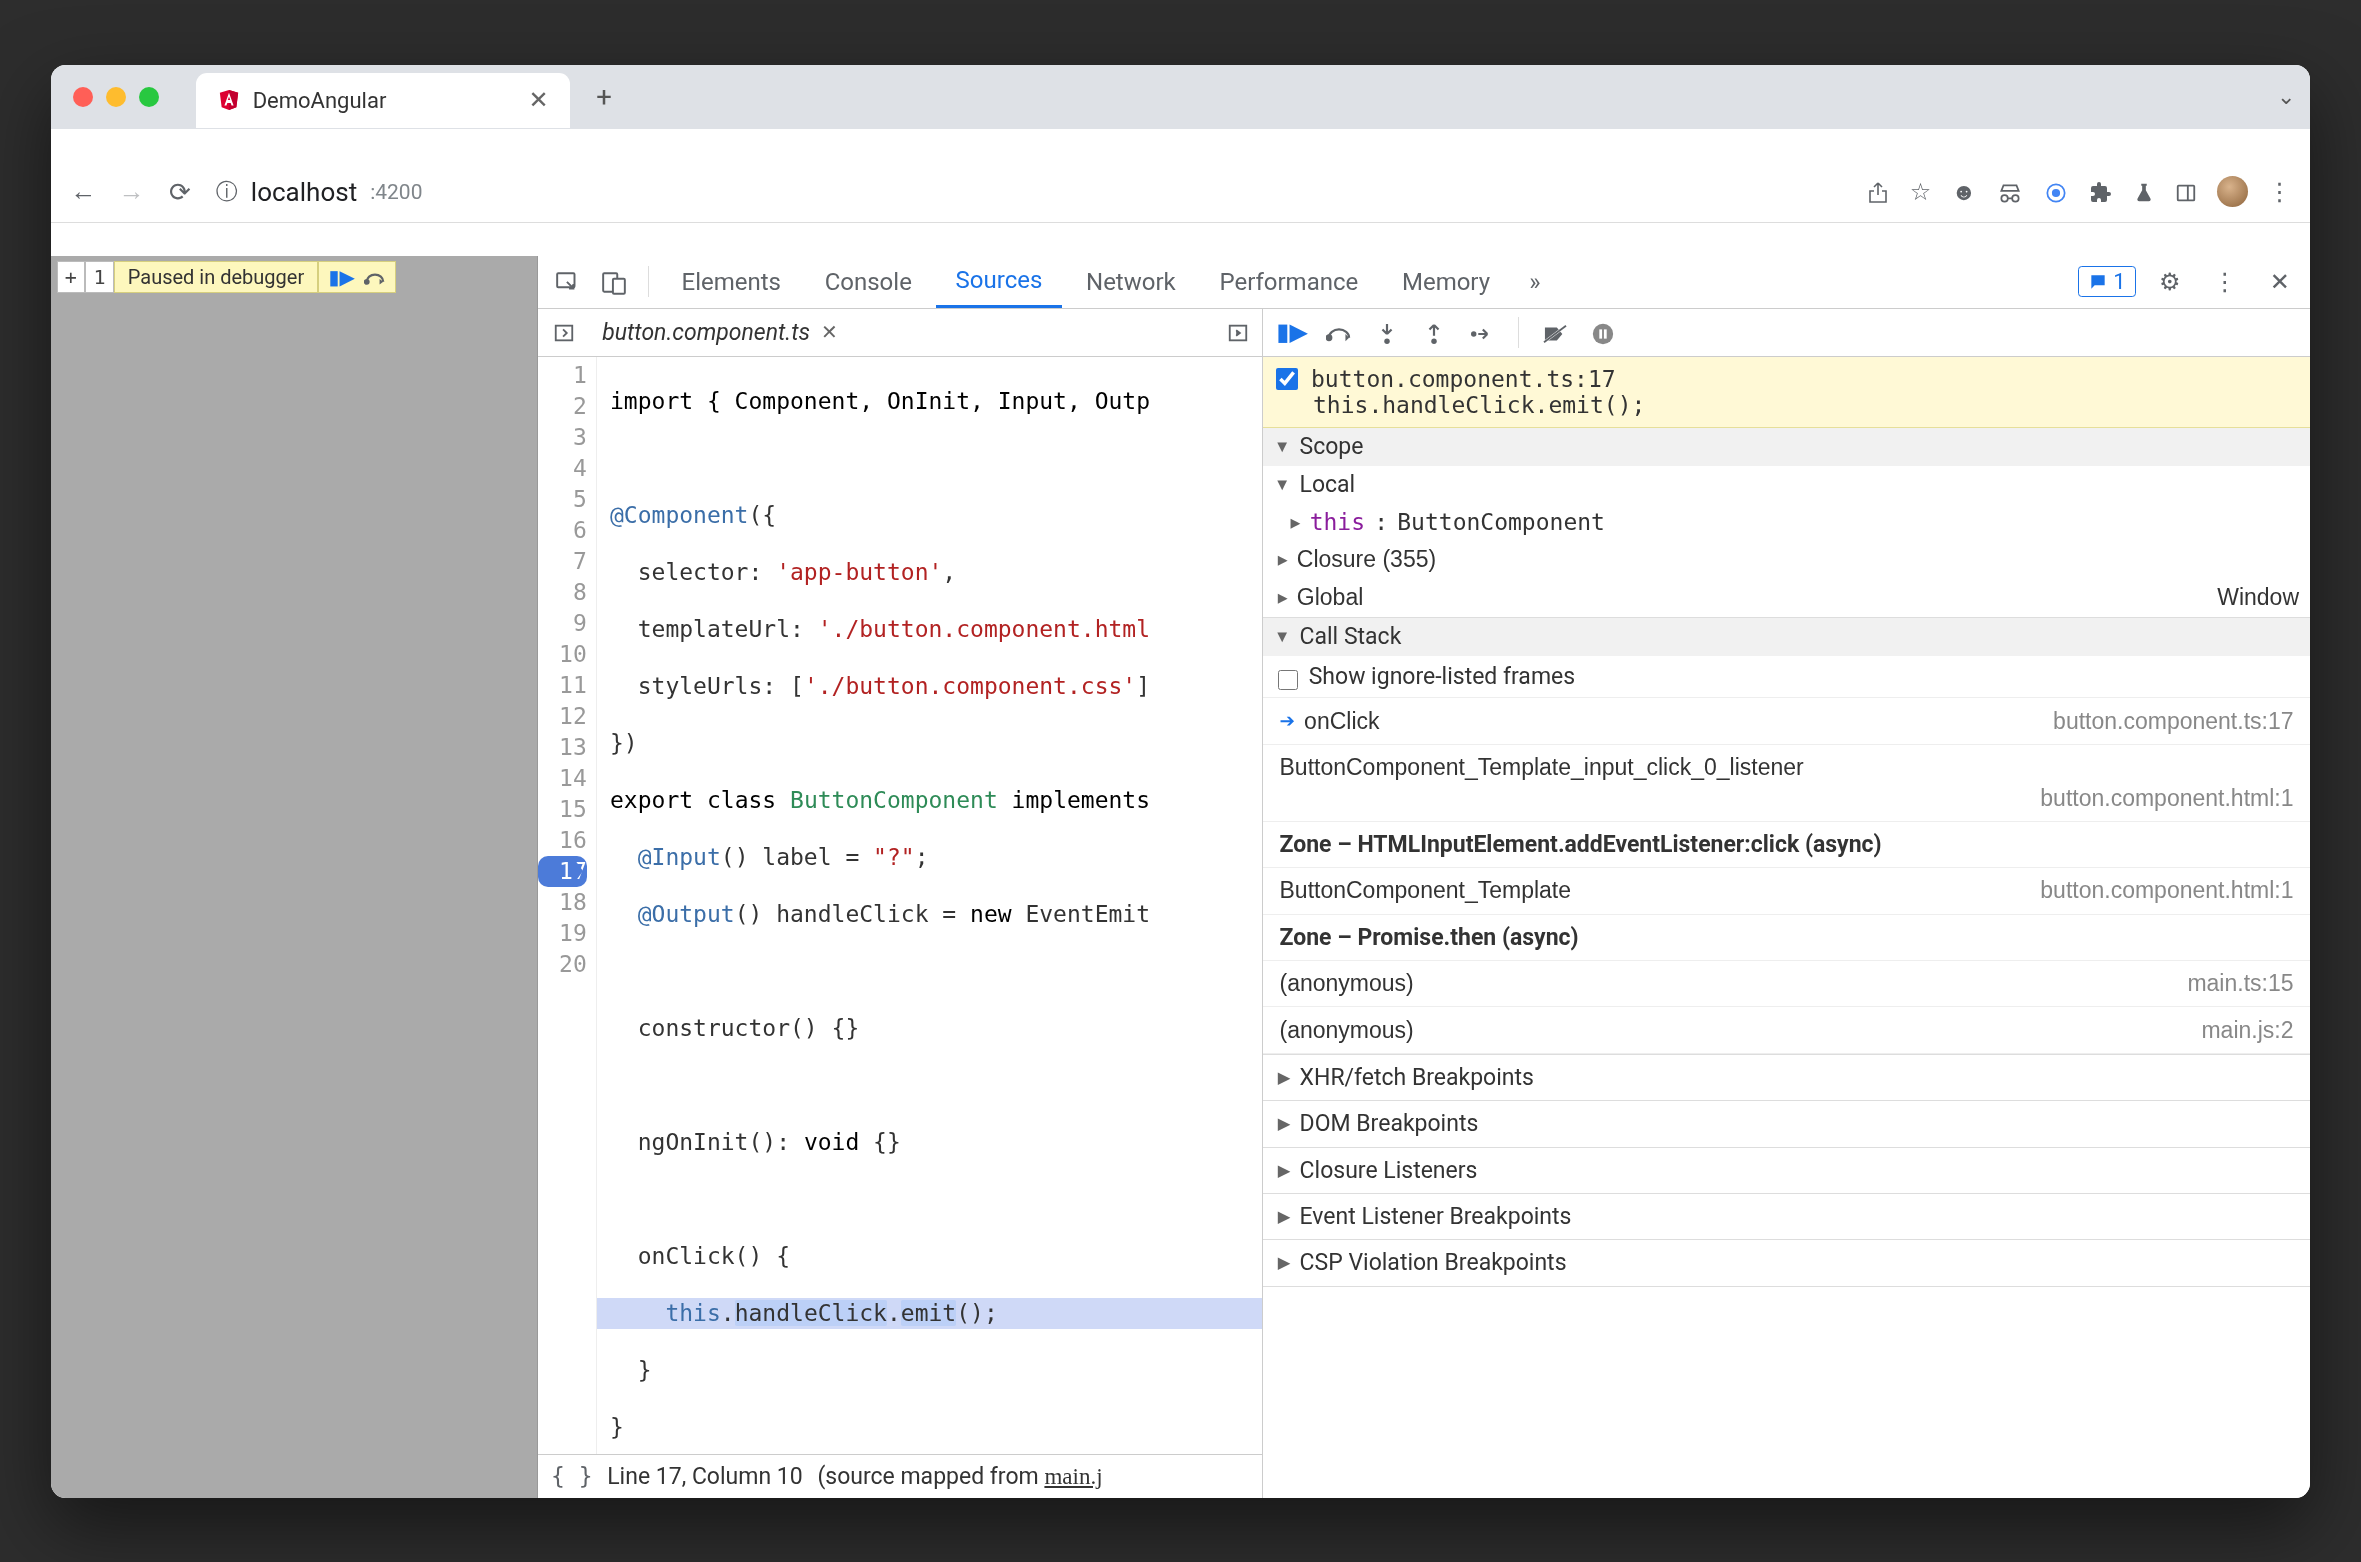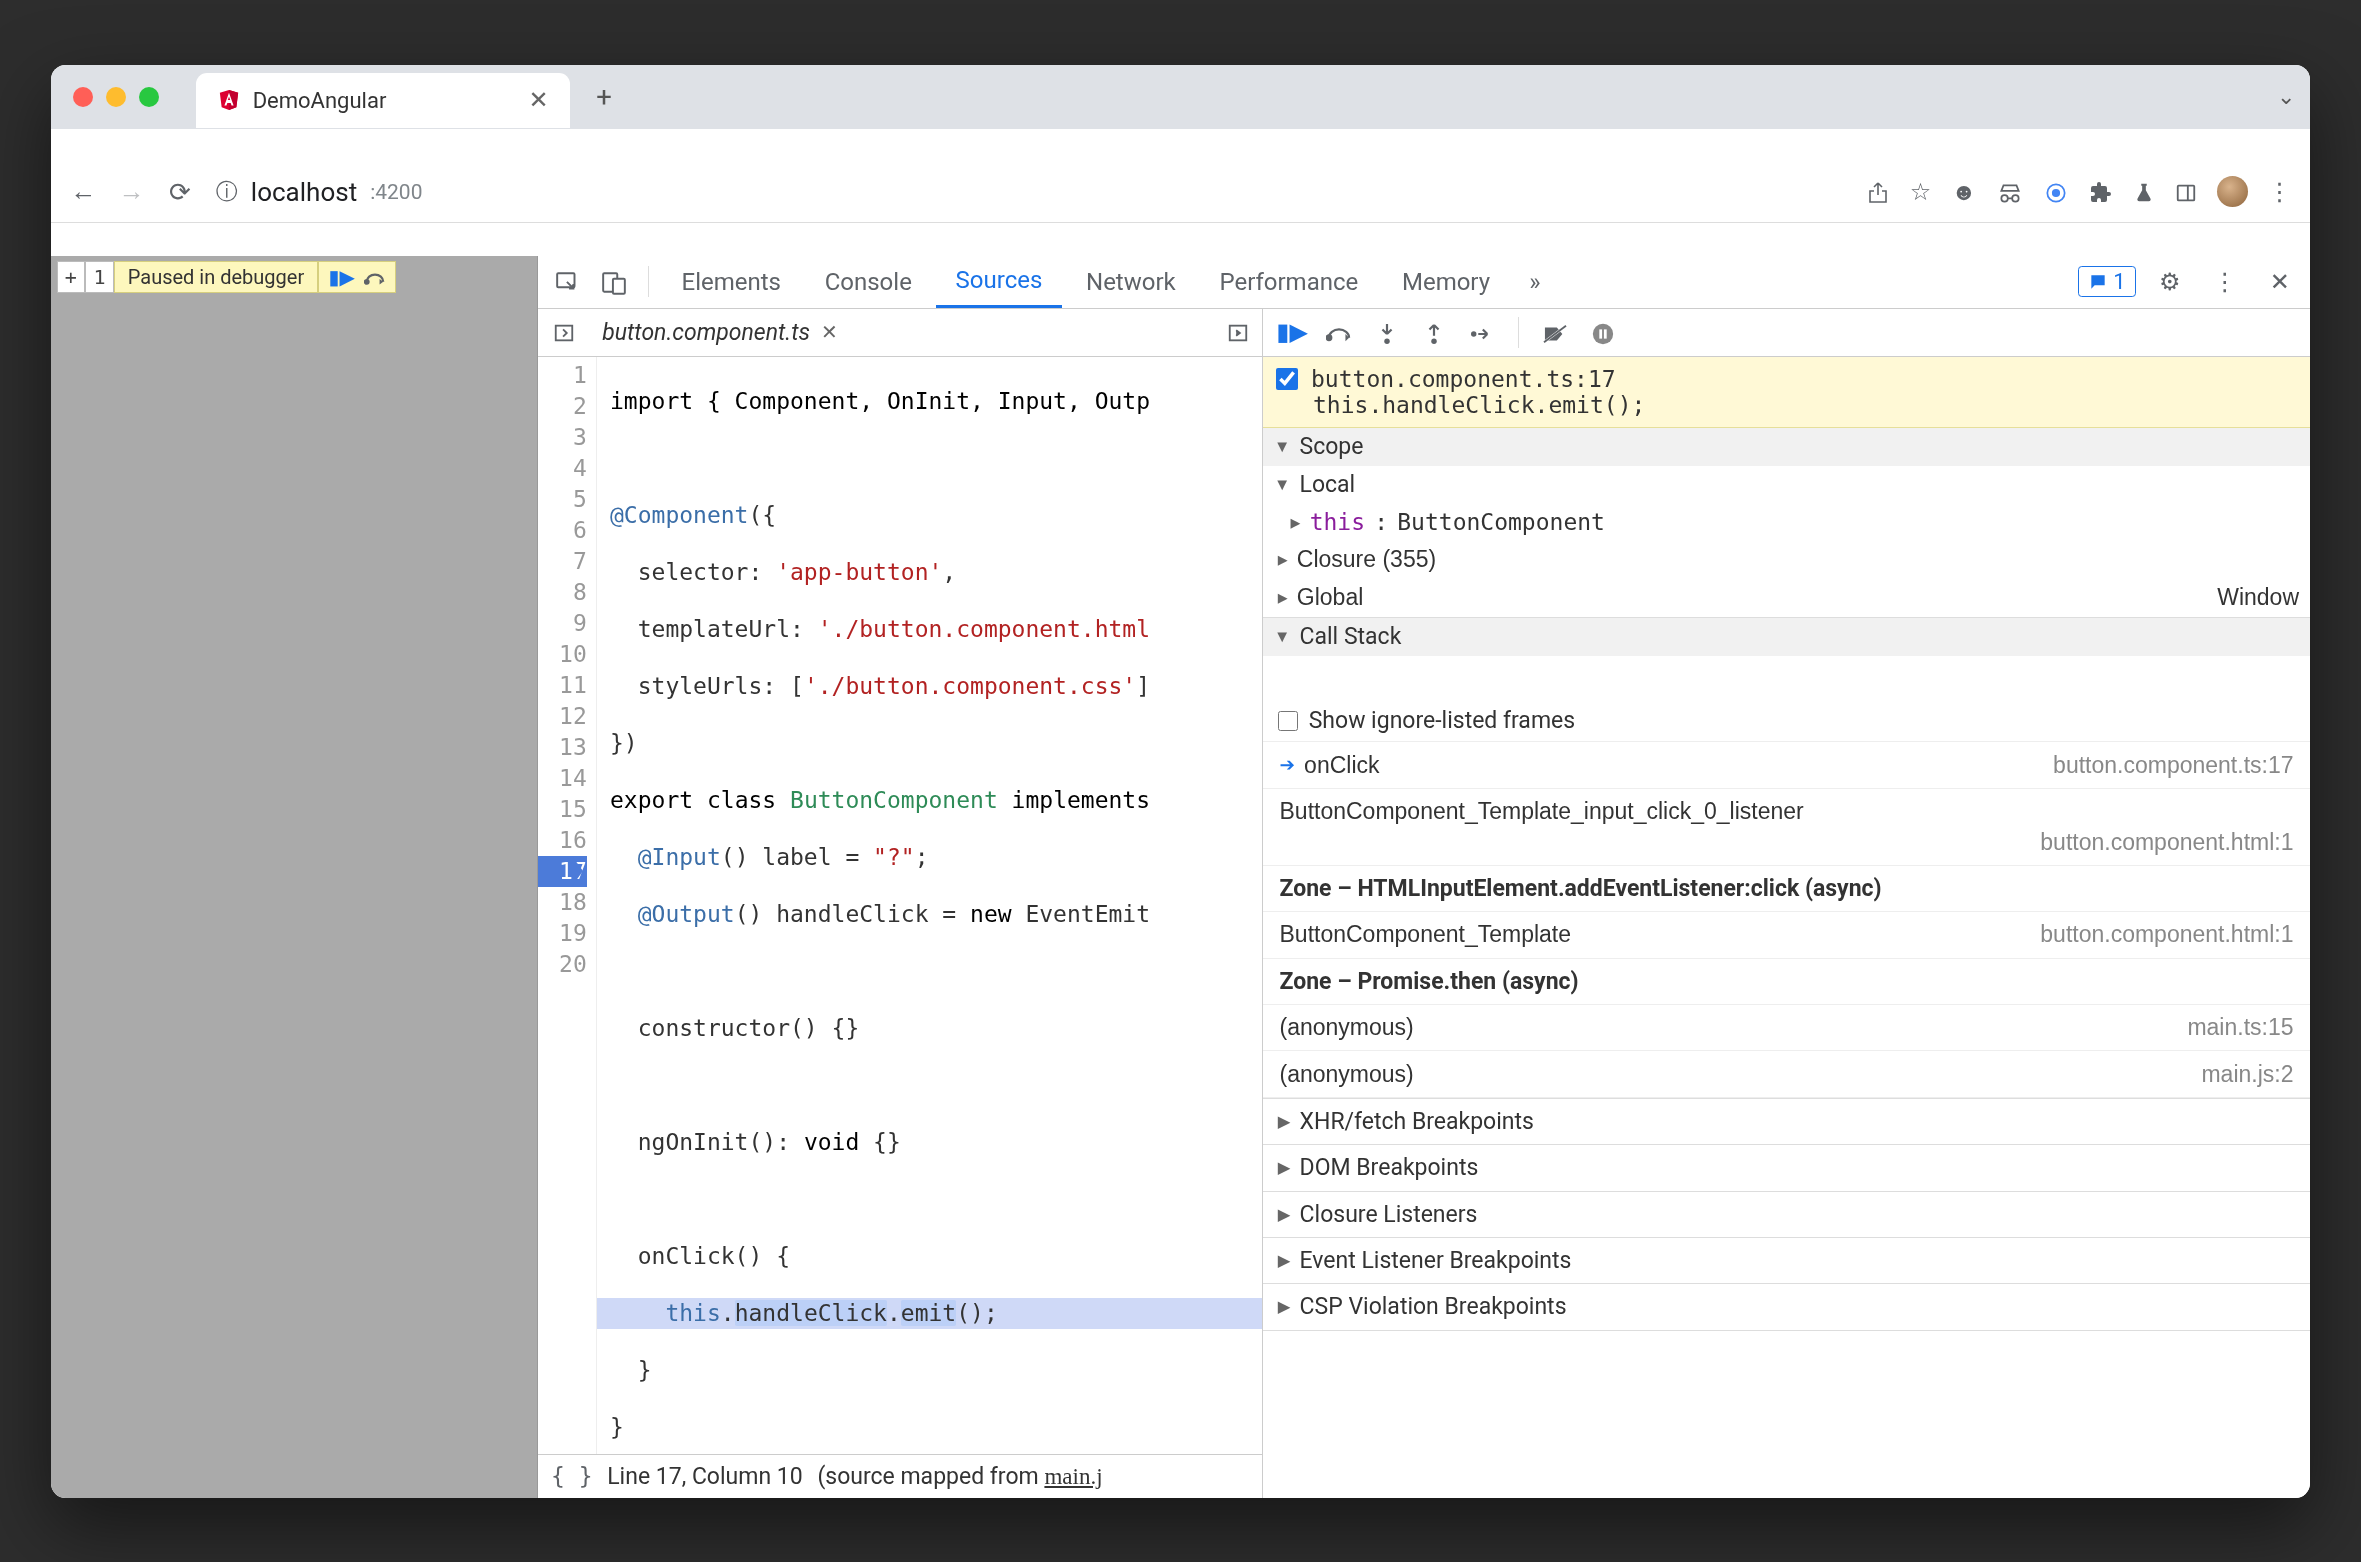--- a/index.html
+++ b/index.html
@@ -91,21 +91,21 @@
   .file-tabs {
     height:48px; border-bottom:0.9px solid #ccc; display:flex; align-items:center; padding:0 7.3px; gap:7.3px;
   }
   .nav-pane { font-size:20px; color:#5f6368; padding:0 7.3px;}
   .file-tab { display:flex;align-items:center;gap:11px; font-size:23px; padding:0 13px; font-style:italic; color:#333;}
   .file-close { font-size:20px; color:#666; font-style:normal;}
   .run-snip { margin-left:auto; color:#5f6368; font-size:20px; padding-right:5.5px;}
   .code-area { flex:1; display:flex; font-family: Menlo, Consolas, monospace; font-size:23px; overflow:hidden; background:#fff; }
   .gutter { width:59px; background:#fff; text-align:right; color:#999; padding:3.7px 9.2px 0 0; border-right:0.9px solid #eee; }
   .gutter div { height:31px; line-height:31px; }
-  .gutter .bp { background:#4c7bd9; color:#fff; position:relative; }
+  .gutter .bp { background:#4c7bd9; color:#fff; position:relative;border-radius:10px; }
   .gutter .bp::after { content:""; position:absolute; right:-11px; top:0; border:15.6px solid transparent; border-left:11px solid #4c7bd9; }
   .code { flex:1; padding:3.7px 0 0 13px; white-space:pre; overflow:hidden; }
   .code .ln { height:31px; line-height:31px; }
   .hl-line { background:#cfd9f7; padding-left:13px; margin-left:-13px; }
   .tok-kw { color:#000000; }
   .tok-str { color:#b22222; }
   .tok-type { color:#2e8b57; }
   .tok-fn { color:#3b6ea8; }
   .tok-this { color:#3b6ea8; }
   .tok-prop-box { background:#bcd0f7; border-radius:1.8px; }
@@ -132,21 +132,21 @@
   .sect-row { padding:5.5px 11px 5.5px 27.5px; display:flex; align-items:center; gap:9.2px; font-family:Menlo,monospace; }
   .sect-row .kv-k { color:#8a1d9c; }
   .sect-row.global { justify-content:space-between; }
   .callstack .cs-row { padding:9.2px 16.5px; display:flex; justify-content:space-between; align-items:flex-start; border-bottom:0.9px solid #eee; font-family:-apple-system,sans-serif;}
   .cs-row .name { display:flex;align-items:center;gap:9.2px; }
   .cs-row .arrow { color:#1a73e8; font-size:18.4px; }
   .cs-row .loc { color:#888; font-size:23px; text-align:right;}
   .cs-row.long { flex-direction:column; gap:3.7px; }
   .cs-row.long .loc { align-self:flex-end;}
   .cs-zone { font-weight:bold; padding:9.2px 16.5px; border-bottom:0.9px solid #eee; }
-  .show-ign { display:flex;align-items:center;gap:11px;padding:7.3px 14.7px;border-bottom:0.9px solid #eee;margin-top:44px;}
+  .show-ign { display:flex;align-items:flex-end;gap:11px;padding:7.3px 14.7px;border-bottom:0.9px solid #eee;}
   .more-sect { padding:9.2px 14.7px; border-bottom:0.9px solid #ddd; display:flex; align-items:center; gap:9.2px; color:#333; }
   svg { display:inline-block; vertical-align:middle; }
   .ang-logo { display:inline-flex; }
 </style>
 </head>
 <body>
 
 <div class="window">
 
   <div class="titlebar">

